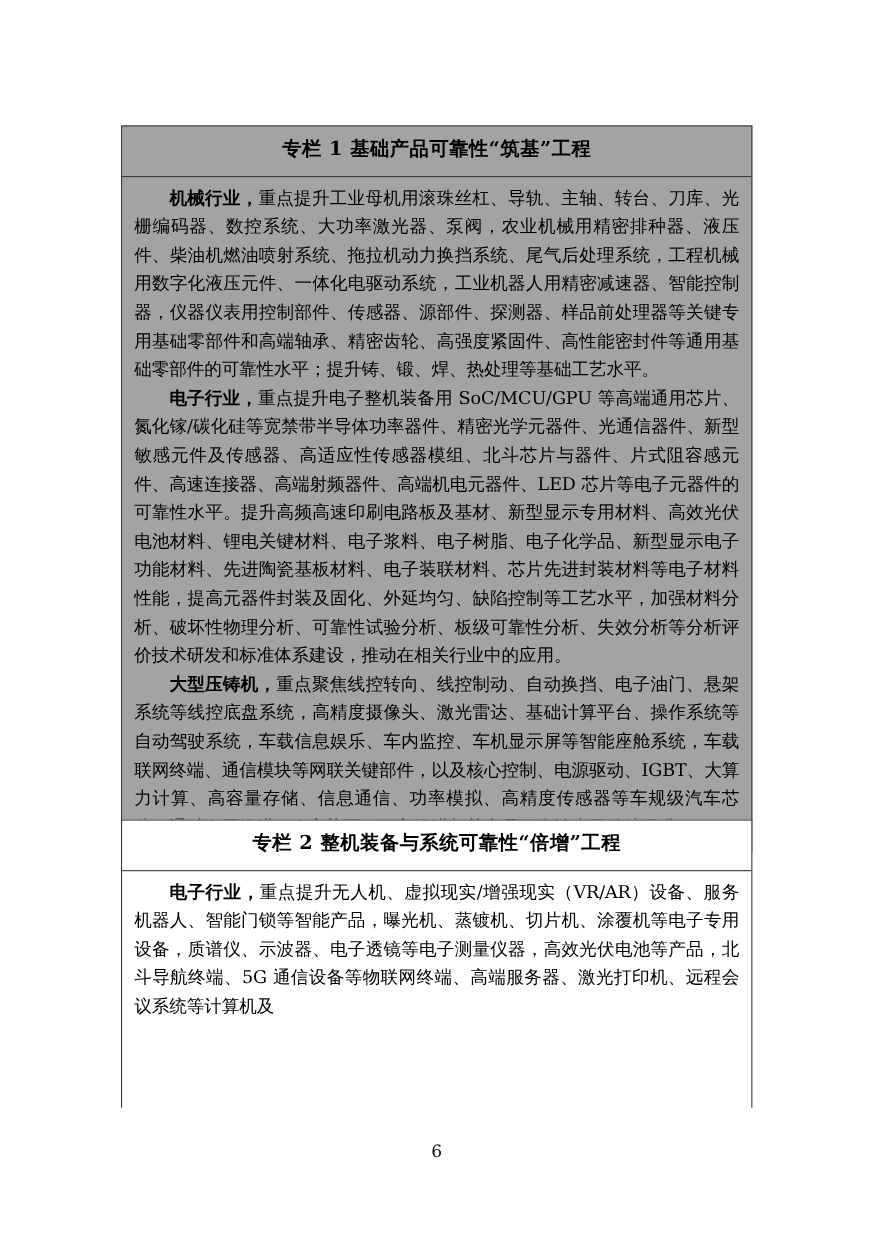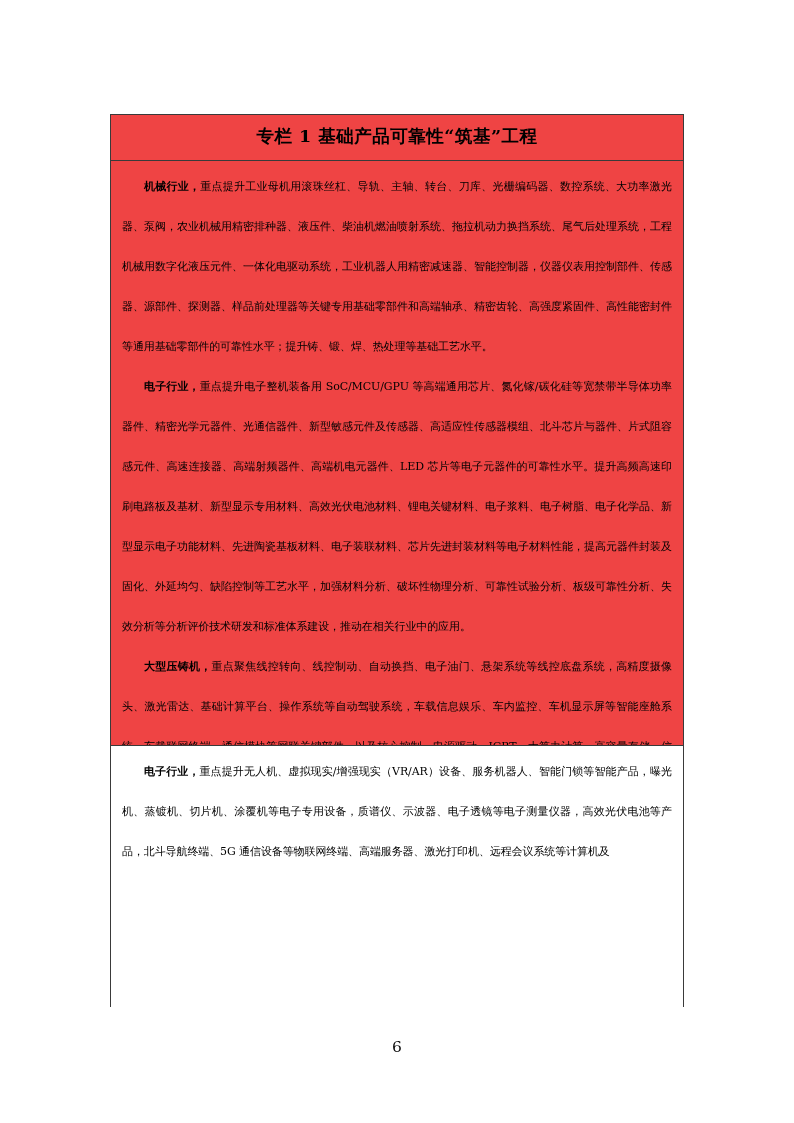--- a/index.html
+++ b/index.html
@@ -25,43 +25,43 @@
     background: #fff;
   }
 
   
   .box {
     position: absolute;
     left: 110px;
     width: 574px;
     box-sizing: border-box;
     border: 1.3px solid #3a3a3a;
-    background: #ef4444;
+    background: #a3a3a3;
   }
 
   #box-1 { top: 114px; }
 
   .box-title {
     border-bottom: 1.3px solid #3a3a3a;
     text-align: center;
     font-weight: bold;
     font-size: 17.5px;
     letter-spacing: 0.5px;
     padding: 11px 4px 12px 4px;
     line-height: 1.25;
     font-family: "DejaVu Serif", "Liberation Serif", serif;
   }
 
   .box-body {
     padding: 6px 11px 9px 11px;
   }
 
   .para {
-    font-size: 11px;
-    line-height: 40px;
+    font-size: 16px;
+    line-height: 26px;
     text-align: justify;
     text-justify: inter-ideograph;
     text-indent: 2em;
     margin: 0;
     letter-spacing: -0.1px;
     word-break: break-all;
   }
 
   .para + .para {
     margin-top: 0px;
@@ -103,20 +103,21 @@
   <div class="box" id="box-1">
     <div class="box-title">专栏 1  基础产品可靠性“筑基”工程</div>
     <div class="box-body">
       <p class="para"><span class="lead">机械行业，</span><span>重点提升工业母机用滚珠丝杠、导轨、主轴、转台、刀库、光栅编码器、数控系统、大功率激光器、泵阀，农业机械用精密排种器、液压件、柴油机燃油喷射系统、拖拉机动力换挡系统、尾气后处理系统，工程机械用数字化液压元件、一体化电驱动系统，工业机器人用精密减速器、智能控制器，仪器仪表用控制部件、传感器、源部件、探测器、样品前处理器等关键专用基础零部件和高端轴承、精密齿轮、高强度紧固件、高性能密封件等通用基础零部件的可靠性水平；提升铸、锻、焊、热处理等基础工艺水平。</span></p>
       <p class="para"><span class="lead">电子行业，</span><span>重点提升电子整机装备用 SoC/MCU/GPU 等高端通用芯片、氮化镓/碳化硅等宽禁带半导体功率器件、精密光学元器件、光通信器件、新型敏感元件及传感器、高适应性传感器模组、北斗芯片与器件、片式阻容感元件、高速连接器、高端射频器件、高端机电元器件、LED 芯片等电子元器件的可靠性水平。提升高频高速印刷电路板及基材、新型显示专用材料、高效光伏电池材料、锂电关键材料、电子浆料、电子树脂、电子化学品、新型显示电子功能材料、先进陶瓷基板材料、电子装联材料、芯片先进封装材料等电子材料性能，提高元器件封装及固化、外延均匀、缺陷控制等工艺水平，加强材料分析、破坏性物理分析、可靠性试验分析、板级可靠性分析、失效分析等分析评价技术研发和标准体系建设，推动在相关行业中的应用。</span></p>
       <p class="para"><span class="lead">大型压铸机，</span><span>重点聚焦线控转向、线控制动、自动换挡、电子油门、悬架系统等线控底盘系统，高精度摄像头、激光雷达、基础计算平台、操作系统等自动驾驶系统，车载信息娱乐、车内监控、车机显示屏等智能座舱系统，车载联网终端、通信模块等网联关键部件，以及核心控制、电源驱动、IGBT、大算力计算、高容量存储、信息通信、功率模拟、高精度传感器等车规级汽车芯片，通过多层推进、多方协同，深入推进相关产品可靠性水平持续提升。</span></p>
     </div>
   </div>
 
   <div id="box-2-clip">
+    <div class="box-title">专栏 2  整机装备与系统可靠性“倍增”工程</div>
     <div class="box-body">
       <p class="para"><span class="lead">电子行业，</span><span>重点提升无人机、虚拟现实/增强现实（VR/AR）设备、服务机器人、智能门锁等智能产品，曝光机、蒸镀机、切片机、涂覆机等电子专用设备，质谱仪、示波器、电子透镜等电子测量仪器，高效光伏电池等产品，北斗导航终端、5G 通信设备等物联网终端、高端服务器、激光打印机、远程会议系统等计算机及</span></p>
     </div>
   </div>
 
   <div class="page-number">6</div>
 
 </div>
 
 </body></html>

